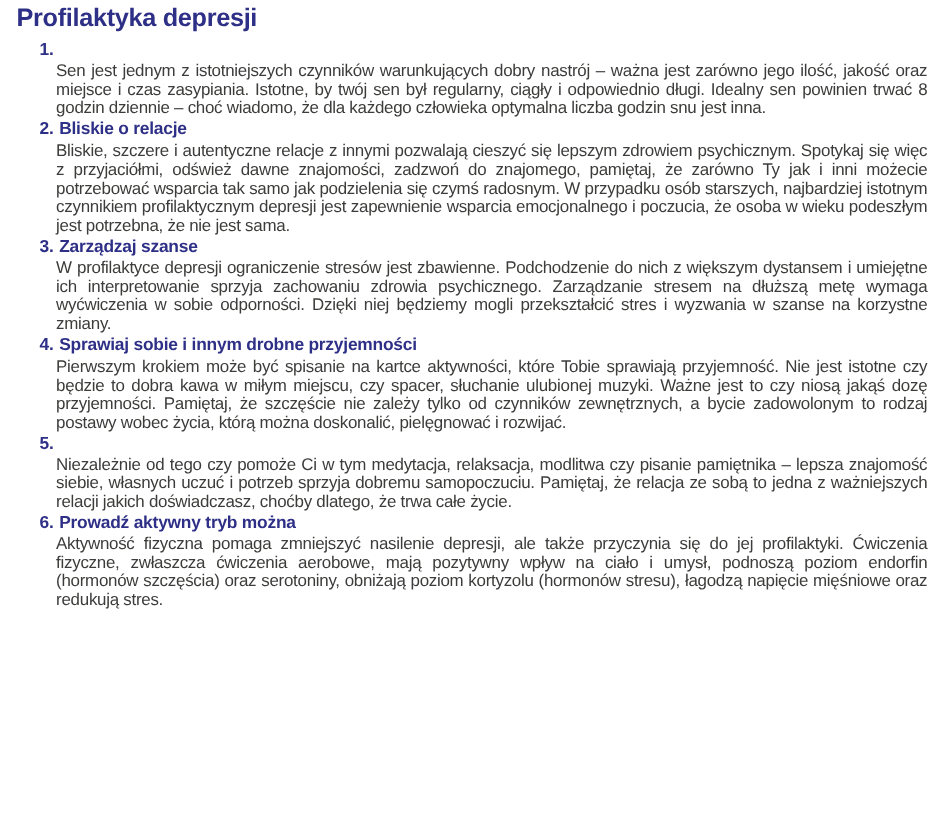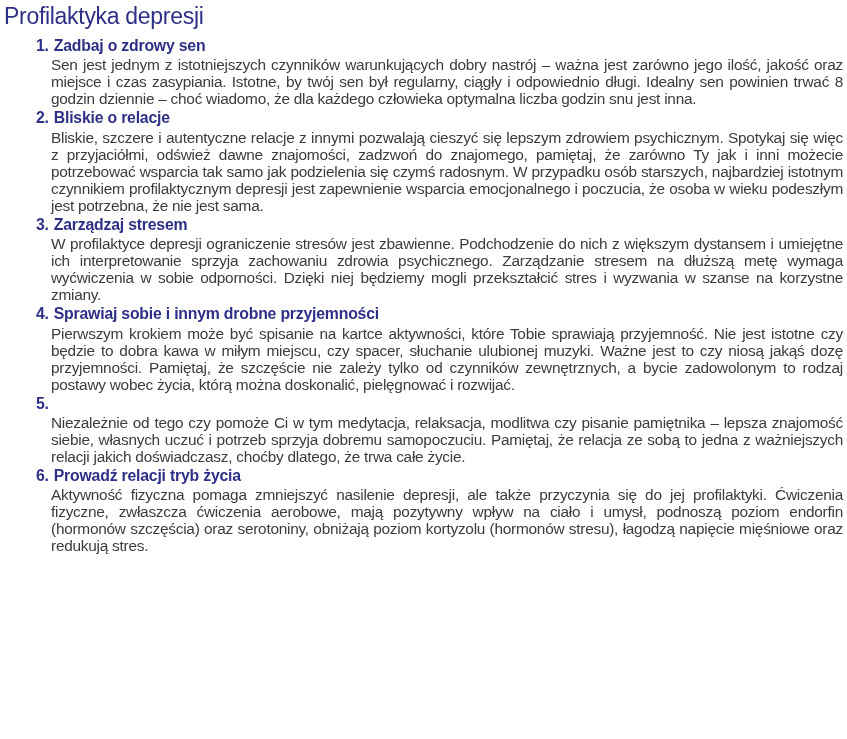--- a/index.html
+++ b/index.html
@@ -11,24 +11,24 @@
     width: 847px;
     height: 739px;
     overflow: hidden;
     font-family: "Liberation Sans", "DejaVu Sans", sans-serif;
     color: var(--body-color, #3c3c3b);
   }
   .page {
     padding: 3px 4px 0 3px;
   }
   .doc-title {
-    margin: 0 0 7px 1px;
+    margin: 0 0 7px 12px;
     font-size: 23px;
     line-height: 26px;
-    font-weight: 400;
+    font-weight: 700;
     letter-spacing: -0.3px;
     color: var(--heading-color, #2e2f86);
   }
   .intro {
     margin: 0 0 3px 0;
     font-size: 15.4px;
     line-height: 20.4px;
     letter-spacing: -0.25px;
     text-align: justify;
   }
@@ -66,37 +66,36 @@
 <body>
 
 <div class="page">
 
   <h1 class="doc-title">Profilaktyka depresji</h1>
 
 
   <div class="item">
     <div class="item-head">
       <span class="num">1.</span>
-      <h2>Zadbaj o zdrowy sen</h2>
     </div>
     <p class="item-body">Sen jest jednym z istotniejszych czynników warunkujących dobry nastrój – ważna jest zarówno jego ilość, jakość oraz miejsce i czas zasypiania. Istotne, by twój sen był regularny, ciągły i odpowiednio długi. Idealny sen powinien trwać 8 godzin dziennie – choć wiadomo, że dla każdego człowieka optymalna liczba godzin snu jest inna.</p>
   </div>
 
   <div class="item">
     <div class="item-head">
       <span class="num">2.</span>
       <h2>Bliskie o relacje</h2>
     </div>
     <p class="item-body">Bliskie, szczere i autentyczne relacje z innymi pozwalają cieszyć się lepszym zdrowiem psychicznym. Spotykaj się więc z przyjaciółmi, odśwież dawne znajomości, zadzwoń do znajomego, pamiętaj, że zarówno Ty jak i inni możecie potrzebować wsparcia tak samo jak podzielenia się czymś radosnym. W przypadku osób starszych, najbardziej istotnym czynnikiem profilaktycznym depresji jest zapewnienie wsparcia emocjonalnego i poczucia, że osoba w wieku podeszłym jest potrzebna, że nie jest sama.</p>
   </div>
 
   <div class="item">
     <div class="item-head">
       <span class="num">3.</span>
-      <h2>Zarządzaj stresem</h2>
+      <h2>Zarządzaj szanse</h2>
     </div>
     <p class="item-body">W profilaktyce depresji ograniczenie stresów jest zbawienne. Podchodzenie do nich z większym dystansem i umiejętne ich interpretowanie sprzyja zachowaniu zdrowia psychicznego. Zarządzanie stresem na dłuższą metę wymaga wyćwiczenia w sobie odporności. Dzięki niej będziemy mogli przekształcić stres i wyzwania w szanse na korzystne zmiany.</p>
   </div>
 
   <div class="item">
     <div class="item-head">
       <span class="num">4.</span>
       <h2>Sprawiaj sobie i innym drobne przyjemności</h2>
     </div>
     <p class="item-body">Pierwszym krokiem może być spisanie na kartce aktywności, które Tobie sprawiają przyjemność. Nie jest istotne czy będzie to dobra kawa w miłym miejscu, czy spacer, słuchanie ulubionej muzyki. Ważne jest to czy niosą jakąś dozę przyjemności. Pamiętaj, że szczęście nie zależy tylko od czynników zewnętrznych, a bycie zadowolonym to rodzaj postawy wobec życia, którą można doskonalić, pielęgnować i rozwijać.</p>
@@ -105,18 +104,18 @@
   <div class="item">
     <div class="item-head">
       <span class="num">5.</span>
     </div>
     <p class="item-body">Niezależnie od tego czy pomoże Ci w tym medytacja, relaksacja, modlitwa czy pisanie pamiętnika – lepsza znajomość siebie, własnych uczuć i potrzeb sprzyja dobremu samopoczuciu. Pamiętaj, że relacja ze sobą to jedna z ważniejszych relacji jakich doświadczasz, choćby dlatego, że trwa całe życie.</p>
   </div>
 
   <div class="item">
     <div class="item-head">
       <span class="num">6.</span>
-      <h2>Prowadź relacji tryb życia</h2>
+      <h2>Prowadź aktywny tryb można</h2>
     </div>
     <p class="item-body">Aktywność fizyczna pomaga zmniejszyć nasilenie depresji, ale także przyczynia się do jej profilaktyki. Ćwiczenia fizyczne, zwłaszcza ćwiczenia aerobowe, mają pozytywny wpływ na ciało i umysł, podnoszą poziom endorfin (hormonów szczęścia) oraz serotoniny, obniżają poziom kortyzolu (hormonów stresu), łagodzą napięcie mięśniowe oraz redukują stres.</p>
   </div>
 
 </div>
 
 </body></html>

